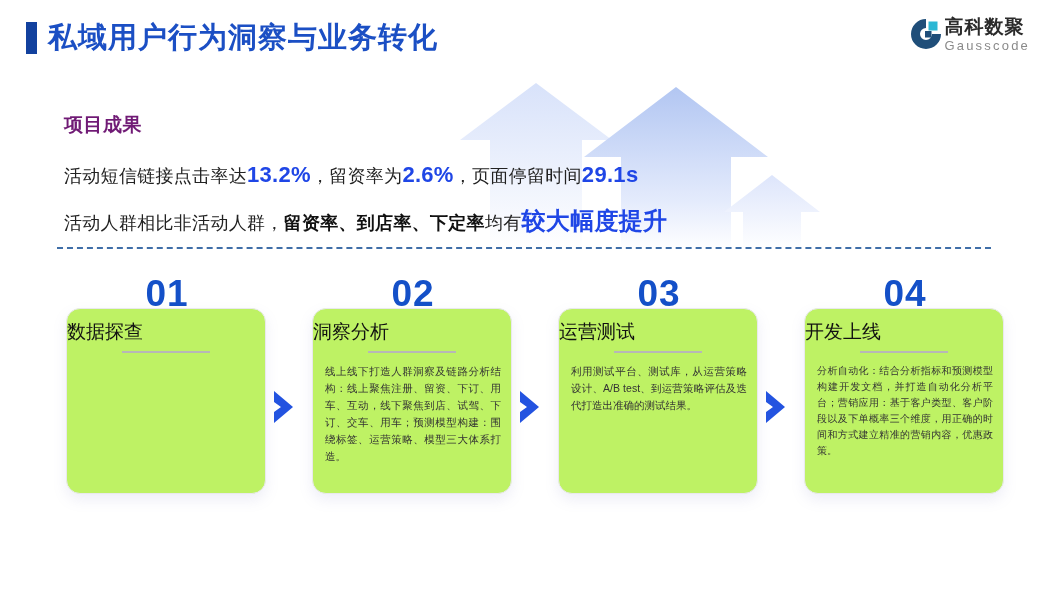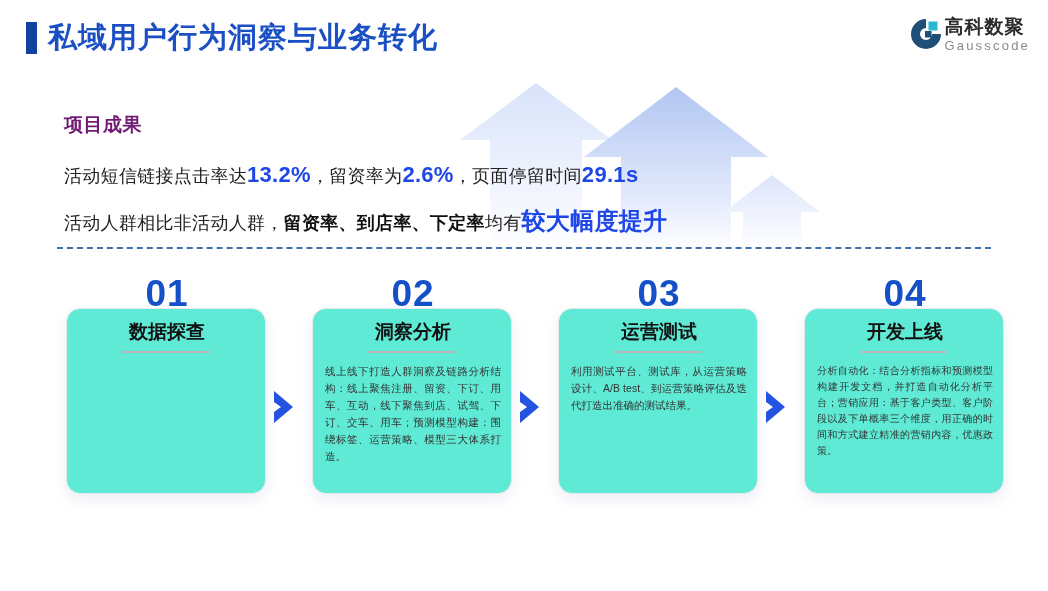--- a/index.html
+++ b/index.html
@@ -49,35 +49,35 @@
 
   .divider {
     position: absolute; left: 57px; top: 247px; width: 934px; height: 0;
     border-top: 2px dashed #3f6ea8;
   }
 
   
   .steps { position: absolute; left: 0; top: 272px; width: 1048px; height: 250px; }
   .step {
     position: absolute; top: 36px; width: 200px; height: 186px;
-    background: #5eead4; border: 1px solid #e9e9ec; border-radius: 14px;
+    background: #bef264; border: 1px solid #e9e9ec; border-radius: 14px;
     box-shadow: 0 6px 14px rgba(120,120,190,0.13);
   }
   .step.s1 { left: 66px; }
   .step.s2 { left: 312px; }
   .step.s3 { left: 558px; }
   .step.s4 { left: 804px; }
 
   .step-num {
     position: absolute; top: -36px; left: 0; width: 200px; text-align: center;
     font-size: 37px; font-weight: bold; color: #1450c8; letter-spacing: 1px;
   }
   .step-title {
-    position: absolute; top: 10px; left: 0; width: 200px; text-align: center;
-    font-size: 19px; font-weight: bold; color: #111;
+    position: absolute; top: 10px; left: 0; width: 200px; text-align: left;
+    font-size: 19px; font-weight: normal; color: #111;
   }
   .step-rule {
     position: absolute; top: 42px; left: 50%; transform: translateX(-50%);
     width: 88px; height: 2px; background: #b7b7b7;
   }
   .step-body {
     position: absolute; top: 54px; left: 12px; width: 176px;
     font-size: 10.5px; line-height: 1.62; color: #333; text-align: justify;
   }
   .step.s4 .step-body { font-size: 10px; line-height: 1.6; }

